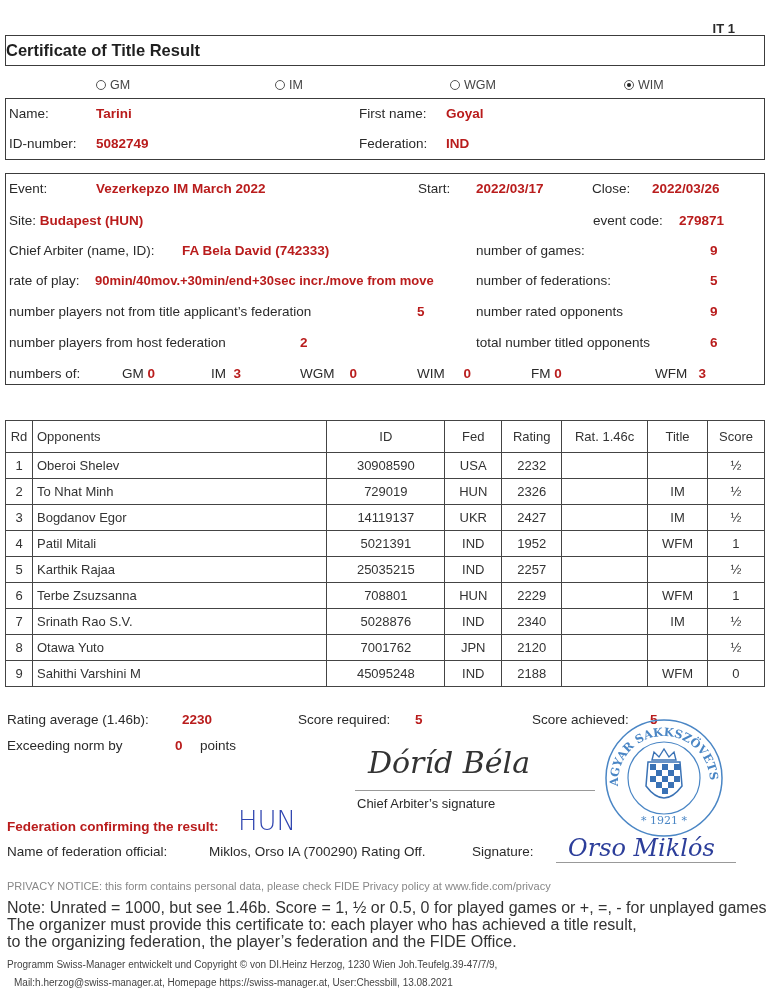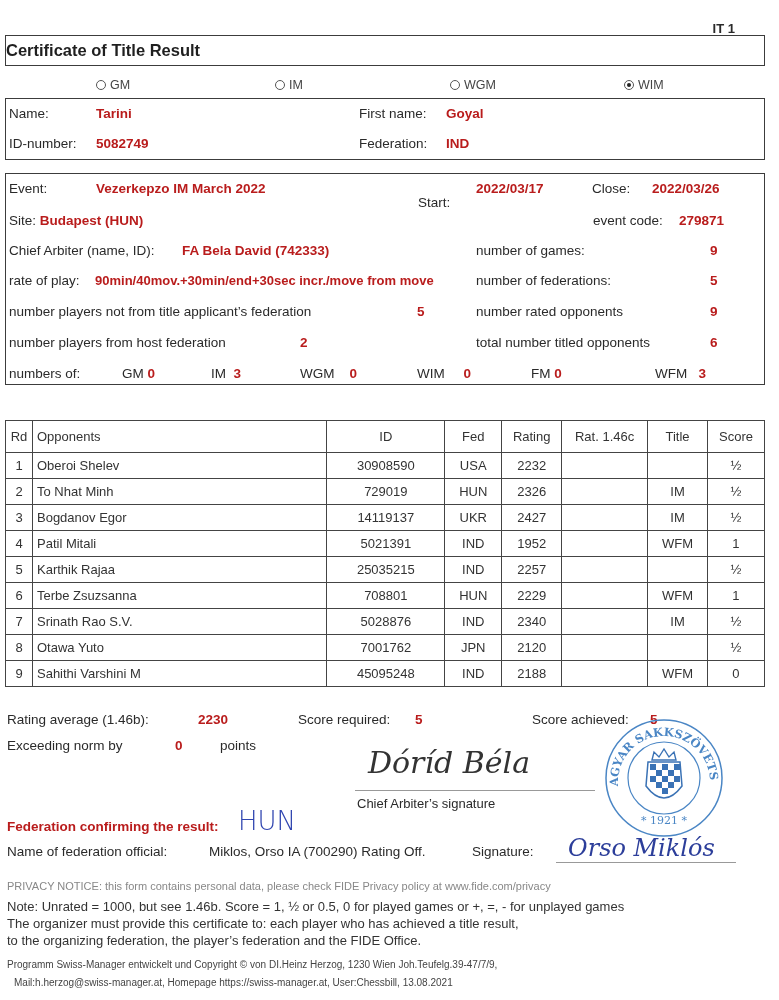--- a/index.html
+++ b/index.html
@@ -17,21 +17,21 @@
                      border-radius:50%; background:#222; }
   .radio-label { font-size:12.5px; color:#444; }
   table.opp { position:absolute; left:5px; top:420px; width:760px; border-collapse:collapse;
               font-size:13px; }
   table.opp th, table.opp td { border:1.2px solid #444; height:25px; padding:0 4px; font-weight:normal;
               color:#333; }
   table.opp th { height:31px; }
   table.opp td.c, table.opp th.c { text-align:center; }
   table.opp td.l, table.opp th.l { text-align:left; }
   .notice { font-size:11px; color:#888; }
-  .note { font-size:13px; color:#333; }
+  .note { font-size:16px; color:#333; }
   .foot { font-size:10px; color:#444; }
   .sig-line { position:absolute; border-top:1px solid #999; }
   .handwrite { font-family:"DejaVu Serif", serif; font-style:italic; color:#2c3e9a; }
 </style>
 </head>
 <body>
 
 <div class="abs it1">IT 1</div>
 <div class="box title-box">Certificate of Title Result</div>
 
@@ -54,21 +54,21 @@
 <div class="abs" style="left:359px; top:106px;">First name:</div>
 <div class="abs b" style="left:446px; top:106px;">Goyal</div>
 <div class="abs" style="left:9px; top:136px;">ID-number:</div>
 <div class="abs b" style="left:96px; top:136px;">5082749</div>
 <div class="abs" style="left:359px; top:136px;">Federation:</div>
 <div class="abs b" style="left:446px; top:136px;">IND</div>
 
 <div class="box" style="left:5px; top:173px; width:760px; height:212px;"></div>
 <div class="abs" style="left:9px; top:181px;">Event:</div>
 <div class="abs b" style="left:96px; top:181px;">Vezerkepzo IM March 2022</div>
-<div class="abs" style="left:418px; top:181px;margin-top:14px;">Start:</div>
+<div class="abs" style="left:418px; top:181px;">Start:</div>
 <div class="abs b" style="left:476px; top:181px;">2022/03/17</div>
 <div class="abs" style="left:592px; top:181px;">Close:</div>
 <div class="abs b" style="left:652px; top:181px;">2022/03/26</div>
 
 <div class="abs" style="left:9px; top:213px;"><span>Site:</span> <span class="b">Budapest (HUN)</span></div>
 <div class="abs" style="left:593px; top:213px;">event code:</div>
 <div class="abs b" style="left:679px; top:213px;">279871</div>
 
 <div class="abs" style="left:9px; top:243px;">Chief Arbiter (name, ID):</div>
 <div class="abs b" style="left:182px; top:243px;">FA Bela David (742333)</div>
@@ -209,28 +209,28 @@
       <td class="c">IND</td>
       <td class="c">2188</td>
       <td class="c"></td>
       <td class="c">WFM</td>
       <td class="c">0</td>
     </tr>
   </tbody>
 </table>
 
 <div class="abs" style="left:7px; top:712px;">Rating average (1.46b):</div>
-<div class="abs b" style="left:198px; top:712px;">2230</div>
+<div class="abs b" style="left:182px; top:712px;">2230</div>
 <div class="abs" style="left:298px; top:712px;">Score required:</div>
 <div class="abs b" style="left:415px; top:712px;">5</div>
 <div class="abs" style="left:532px; top:712px;">Score achieved:</div>
 <div class="abs b" style="left:650px; top:712px;">5</div>
 <div class="abs" style="left:7px; top:738px;">Exceeding norm by</div>
 <div class="abs b" style="left:175px; top:738px;">0</div>
-<div class="abs" style="left:220px; top:738px;">points</div>
+<div class="abs" style="left:200px; top:738px;">points</div>
 
 <div class="abs handwrite" style="left:368px; top:745px; font-size:30px; color:#333;">Dóríd Béla</div>
 <div class="sig-line" style="left:355px; top:790px; width:240px;"></div>
 <div class="abs" style="left:357px; top:796px; font-size:13px;">Chief Arbiter’s signature</div>
 
 <div class="abs" style="left:596px; top:712px; width:140px; height:130px;">
   <svg width="140" height="130" viewBox="0 0 140 130">
     <circle cx="68" cy="66" r="58" fill="none" stroke="#4a86c5" stroke-width="1.5"></circle>
     <circle cx="68" cy="66" r="36" fill="none" stroke="#4a86c5" stroke-width="1.2"></circle>
     <path d="M52 50 L84 50 L86 74 Q68 98 50 74 Z" fill="#ffffff" stroke="#3a72b5" stroke-width="1.5"></path>

